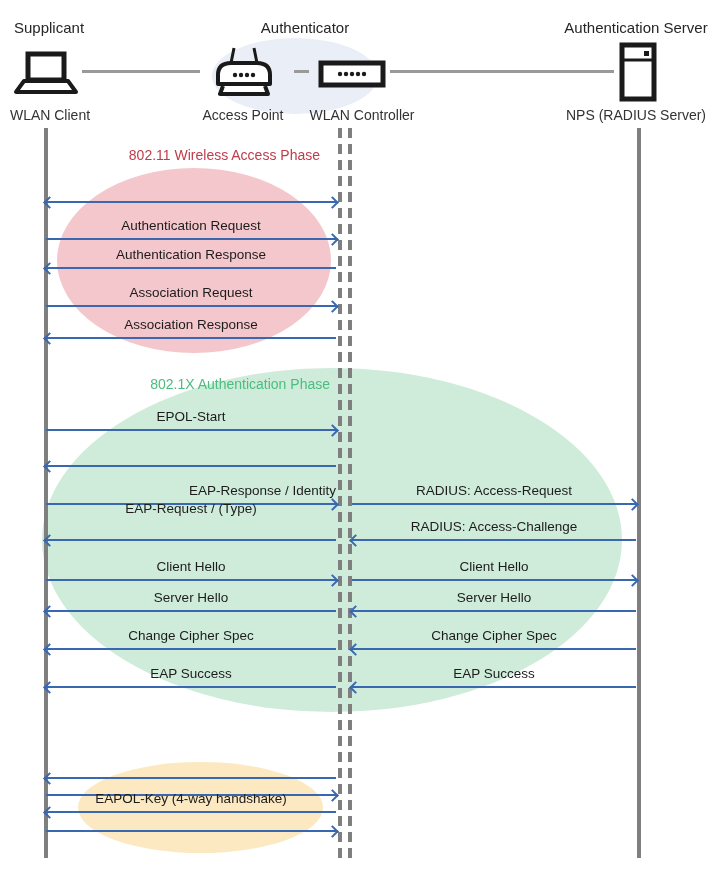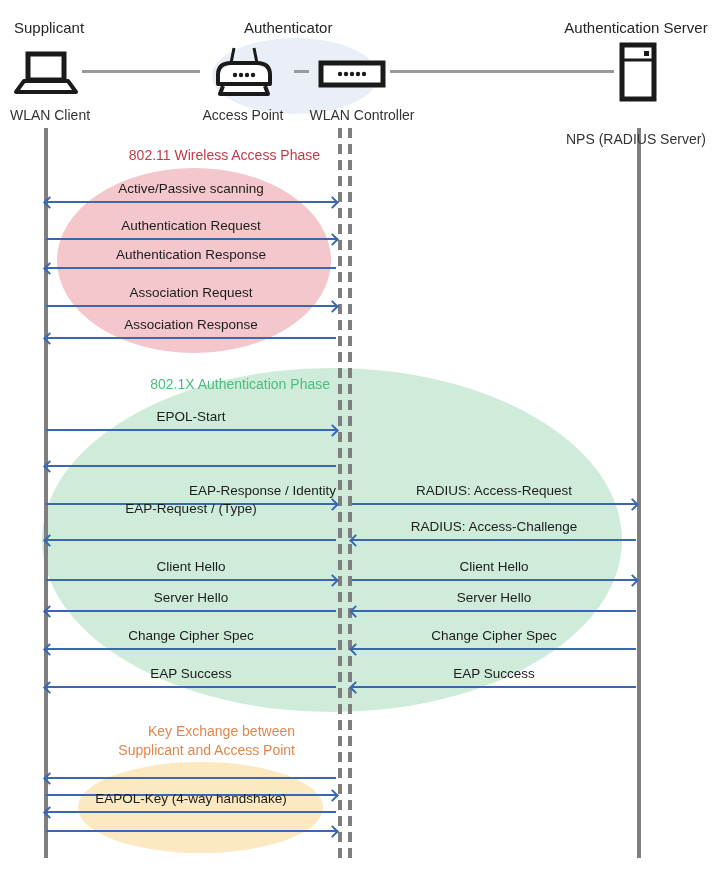--- a/index.html
+++ b/index.html
@@ -29,21 +29,21 @@
   .head-r{right:-1px;border-right:2.5px solid;border-top:2.5px solid;transform:rotate(45deg);}
 </style>
 </head>
 <body>
 
 <div class="canvas">
 
   <div class="top-ellipse" id="topEllipse" style="background: rgb(233, 238, 247);"></div>
 
   <div class="role" style="left:14px;">Supplicant</div>
-  <div class="role" style="left:244px;width:122px;text-align:left;">Authenticator</div>
+  <div class="role" style="left:244px;width:122px;text-align:center;">Authenticator</div>
   <div class="role" style="left:564px;width:144px;text-align:center;">Authentication Server</div>
 
   <div class="connector" id="conn1" style="left: 82px; width: 118px; background: rgb(154, 154, 154);"></div>
   <div class="connector" id="conn2" style="left: 294px; width: 15px; background: rgb(154, 154, 154);"></div>
   <div class="connector" id="conn3" style="left: 390px; width: 224px; background: rgb(154, 154, 154);"></div>
 
   <div class="icon-wrap" style="left:12px;top:50px;">
     <svg width="68" height="48" viewBox="0 0 68 48">
       <rect x="16" y="4" width="36" height="26" fill="#fff" stroke="#1a1a1a" stroke-width="5"></rect>
       <path d="M12 31 L4 42 L64 42 L56 31 Z" fill="#fff" stroke="#1a1a1a" stroke-width="4" stroke-linejoin="round"></path>
@@ -75,37 +75,35 @@
     <svg width="38" height="60" viewBox="0 0 38 60">
       <rect x="3" y="3" width="32" height="54" fill="#fff" stroke="#1a1a1a" stroke-width="5"></rect>
       <line x1="5" y1="18" x2="33" y2="18" stroke="#1a1a1a" stroke-width="3"></line>
       <rect x="25" y="9" width="5" height="5" fill="#1a1a1a"></rect>
     </svg>
   </div>
 
   <div class="device-label" style="left:0px;width:100px;">WLAN Client</div>
   <div class="device-label" style="left:183px;width:120px;">Access Point</div>
   <div class="device-label" style="left:300px;width:124px;">WLAN Controller</div>
-  <div class="device-label" style="left:562px;width:148px;margin-top:24px;">NPS (RADIUS Server)</div>
+  <div class="device-label" style="left:562px;width:148px;">NPS (RADIUS Server)</div>
 
   <div class="phase-ellipse" style="left: 57px; top: 168px; width: 274px; height: 185px; background: rgb(243, 199, 203);"></div>
   <div class="phase-ellipse" style="left: 42px; top: 368px; width: 580px; height: 344px; background: rgb(207, 236, 219);"></div>
   <div class="phase-ellipse" style="left: 78px; top: 762px; width: 245px; height: 91px; background: rgb(252, 233, 193);"></div>
 
   <div class="lifeline solid" id="lifeClient" style="left: 44px; background: rgb(127, 127, 127);"></div>
   <div class="lifeline dashed" id="lifeCtl1" style="left: 338px; background: repeating-linear-gradient(rgb(127, 127, 127) 0px, rgb(127, 127, 127) 10px, transparent 10px, transparent 16px);"></div>
   <div class="lifeline dashed" id="lifeCtl2" style="left: 348px; background: repeating-linear-gradient(rgb(127, 127, 127) 0px, rgb(127, 127, 127) 10px, transparent 10px, transparent 16px);"></div>
   <div class="lifeline solid" id="lifeSrv" style="left: 637px; background: rgb(127, 127, 127);"></div>
 
   <div class="phase-label" style="left: 60px; top: 146px; width: 260px; color: rgb(191, 60, 74);">802.11 Wireless Access Phase</div>
   <div class="phase-label" style="left: 70px; top: 375px; width: 260px; color: rgb(75, 189, 127);">802.1X Authentication Phase</div>
-  <div class="phase-label" style="left: 85px; top: 722px; width: 210px; color: rgb(224, 135, 78);">Key Exchange between Supplicant and Access Point</div>
 
   <div id="messages">
-      <div class="msg-label" style="left: 46px; width: 290px; top: 180px;">Active/Passive scanning</div>
       <div class="msg-line" style="left: 46px; width: 290px; top: 201px; background: rgb(58, 104, 176);">
         <span class="head head-l" style="border-color: rgb(58, 104, 176);"></span>
         <span class="head head-r" style="border-color: rgb(58, 104, 176);"></span>
       </div>
       <div class="msg-label" style="left: 46px; width: 290px; top: 217px;">Authentication Request</div>
       <div class="msg-line" style="left: 46px; width: 290px; top: 238px; background: rgb(58, 104, 176);">
         <span class="head head-r" style="border-color: rgb(58, 104, 176);"></span>
       </div>
       <div class="msg-label" style="left: 46px; width: 290px; top: 246px;">Authentication Response</div>
       <div class="msg-line" style="left: 46px; width: 290px; top: 267px; background: rgb(58, 104, 176);">

